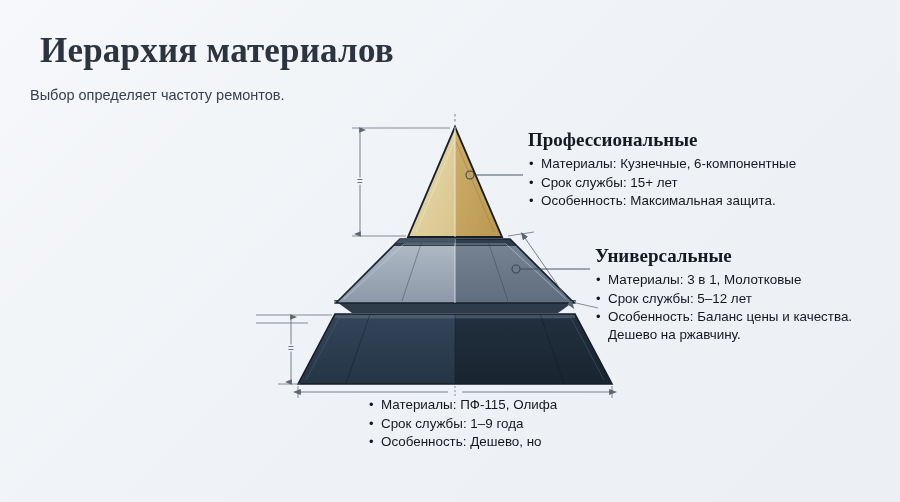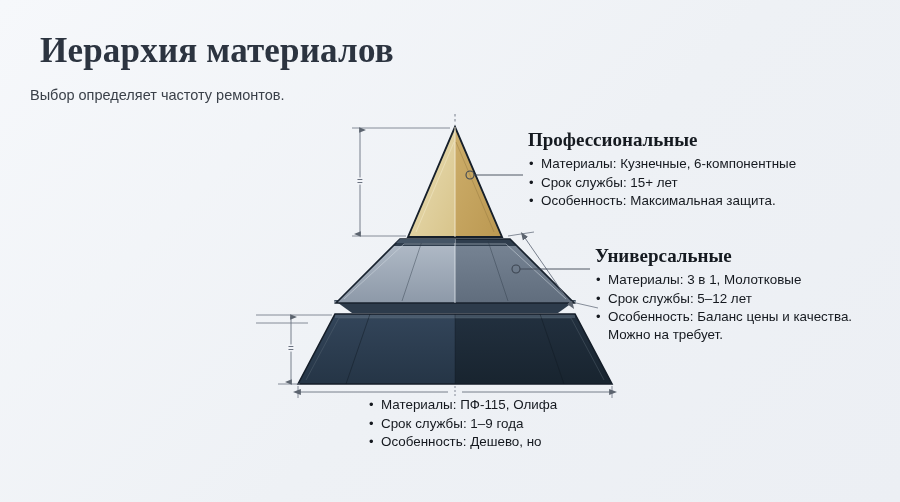--- a/index.html
+++ b/index.html
@@ -213,21 +213,21 @@
       </li>
       <li>
         <span class="bullet">•</span>
         <b>Срок службы:</b>
         <span>5–12 лет</span>
       </li>
       <li>
         <span class="bullet">•</span>
         <b>Особенность:</b>
         <span>Баланс цены и качества.</span>
-        <span class="cont">Можно на требует.</span>
+        <span class="cont">Дешево на ржавчину.</span>
       </li>
     </ul>
   </div>
 
   <div class="callout" id="callout-home">
     <ul>
       <li>
         <span class="bullet">•</span>
         <b>Материалы:</b>
         <span>ПФ-115, Олифа</span>

